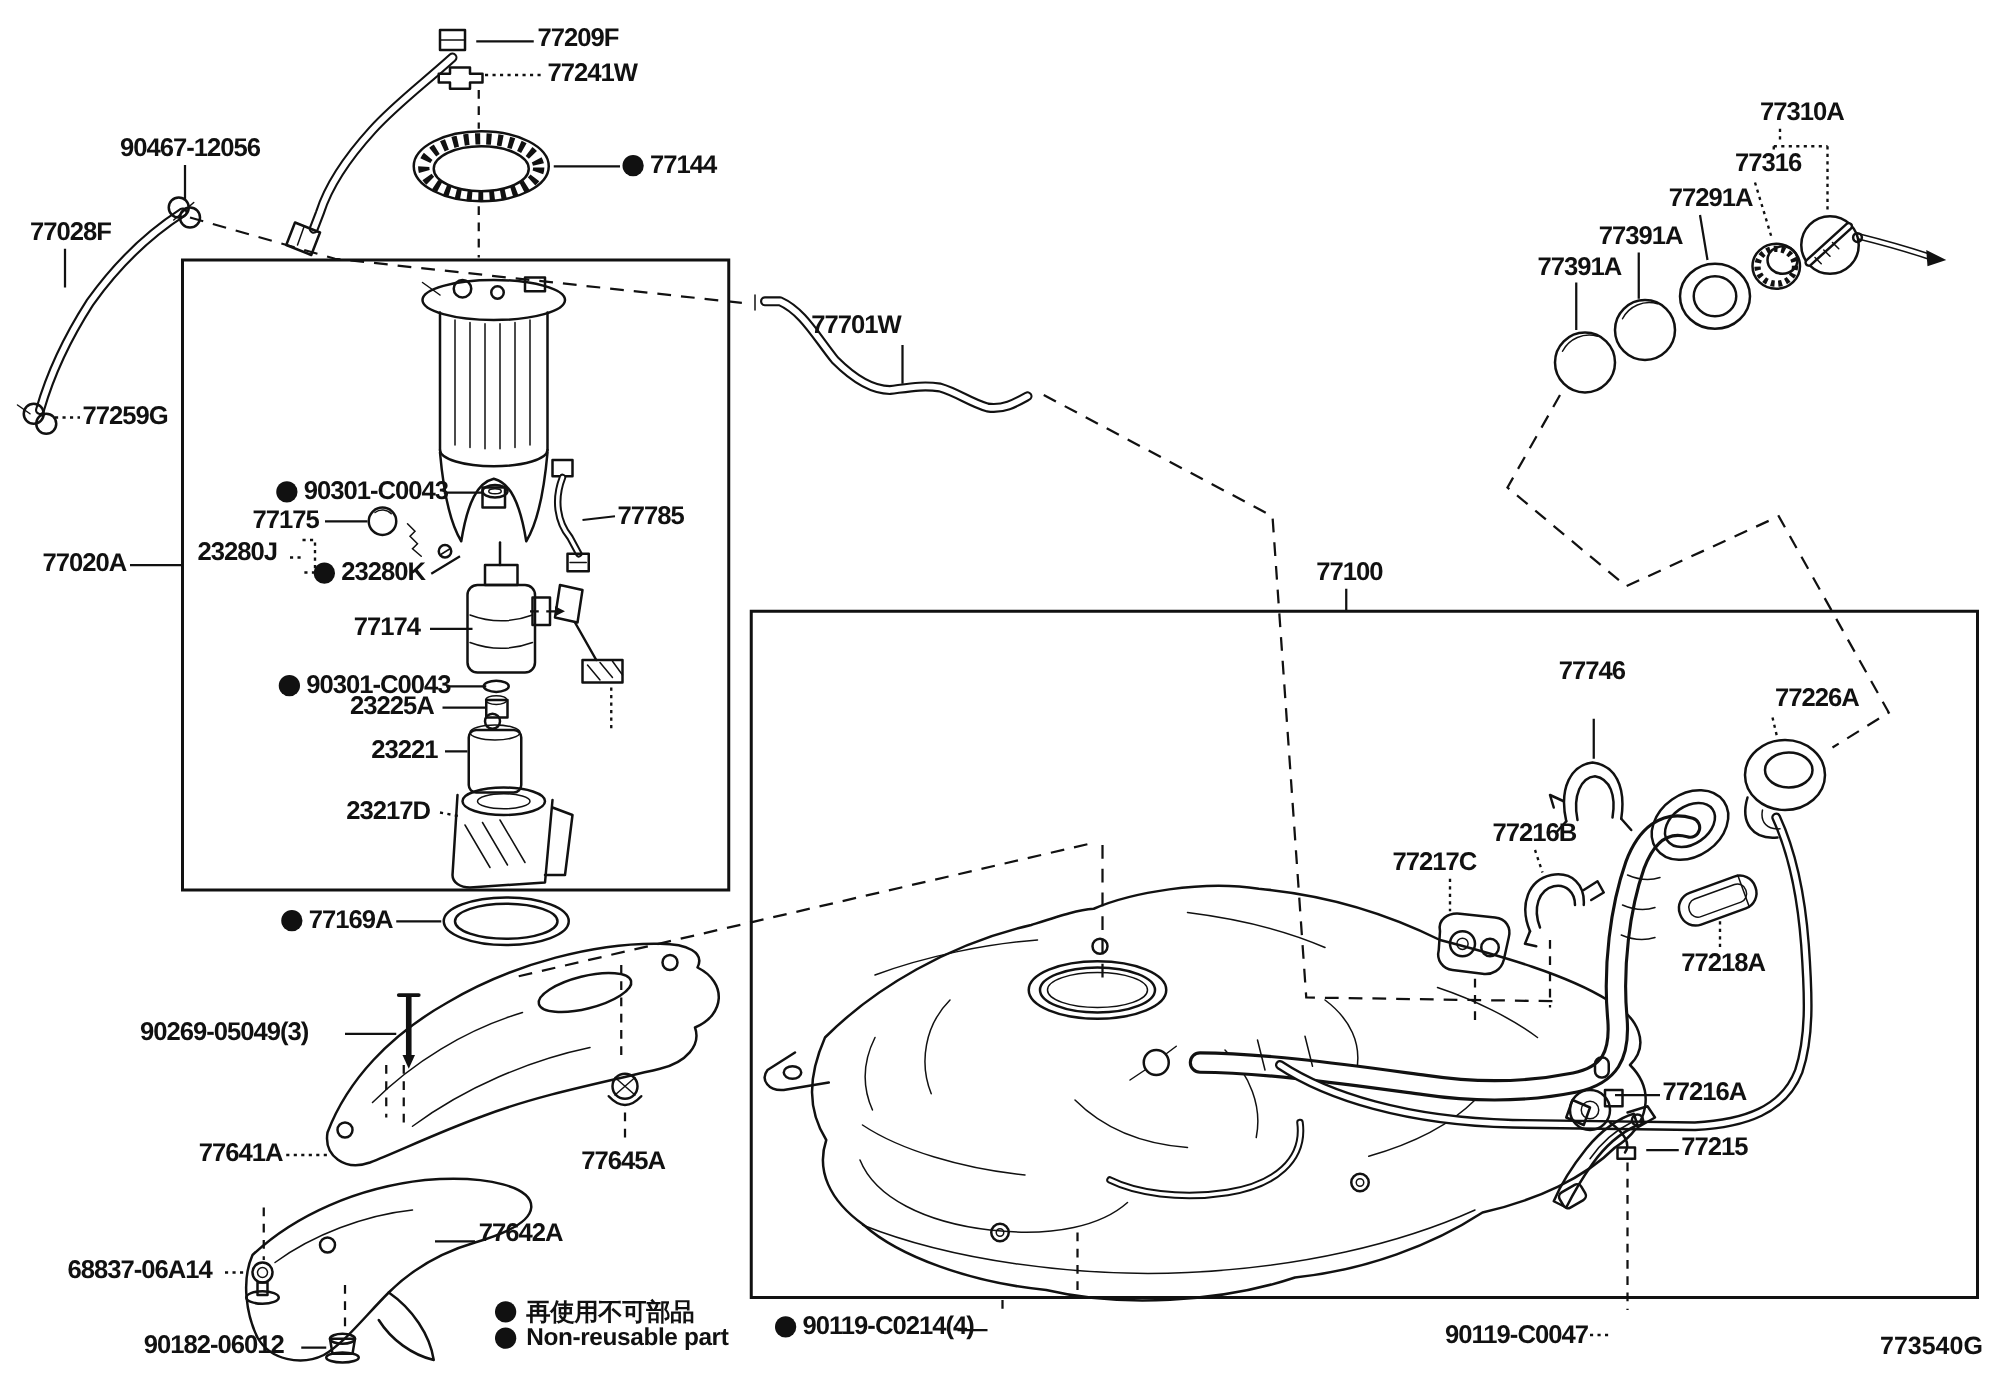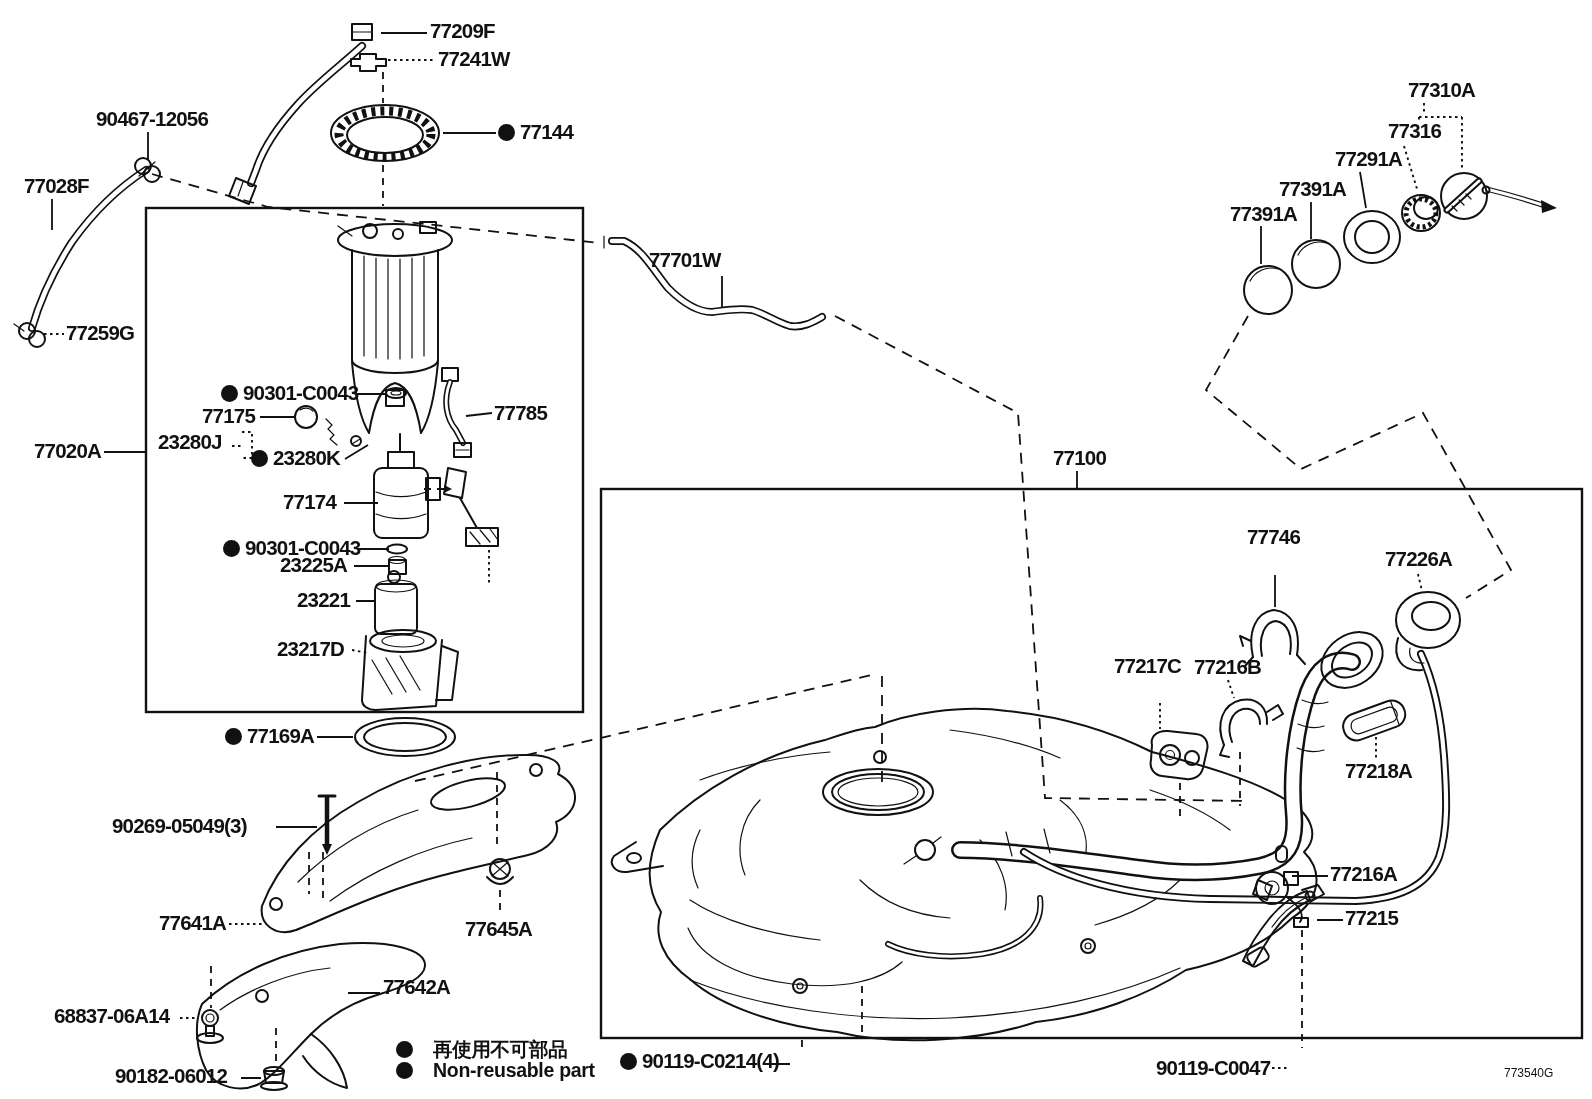--- a/index.html
+++ b/index.html
@@ -3,22 +3,22 @@
 <meta charset="utf-8">
 <style>
   html,body{margin:0;padding:0;background:#fff;}
   .stage{position:relative;width:1592px;height:1099px;background:#ffffff;
          font-family:"Liberation Sans","DejaVu Sans",sans-serif;color:#111;overflow:hidden;}
   .stage svg{position:absolute;left:0;top:0;}
   .lbl{position:absolute;display:flex;align-items:center;gap:5px;
        font-weight:bold;font-size:20.5px;letter-spacing:-0.8px;white-space:nowrap;line-height:1;}
   .dot{width:17px;height:17px;border-radius:50%;background:#111;flex:none;display:inline-block;}
   .note{position:absolute;font-weight:bold;font-size:20px;line-height:23px;letter-spacing:-0.5px;white-space:nowrap;}
-  .figcode{position:absolute;font-size:12px;font-weight:normal;letter-spacing:0;}
-  .legend-row{position:absolute;display:flex;align-items:center;gap:20px;
+  .figcode{position:absolute;font-size:20px;font-weight:bold;letter-spacing:0;}
+  .legend-row{position:absolute;display:flex;align-items:center;gap:8px;
        font-weight:bold;font-size:19.5px;letter-spacing:-0.3px;white-space:nowrap;}
   
   .ln{fill:none;stroke:#111;stroke-width:2;stroke-linecap:round;stroke-linejoin:round;}
   .thin{fill:none;stroke:#111;stroke-width:1.2;stroke-linecap:round;}
   .box{fill:none;stroke:#111;stroke-width:2.4;}
   .lead{fill:none;stroke:#111;stroke-width:1.8;}
   .dotl{fill:none;stroke:#111;stroke-width:1.9;stroke-dasharray:2.5 3.5;}
   .dash{fill:none;stroke:#111;stroke-width:1.8;stroke-dasharray:11 8;}
   .dash2{fill:none;stroke:#111;stroke-width:1.8;stroke-dasharray:7 6;}
   .tube-o{fill:none;stroke:#111;stroke-width:8;stroke-linecap:round;stroke-linejoin:round;}
@@ -352,23 +352,23 @@
 <div class="lbl" style="left:54px;top:1006px">68837-06A14</div>
 <div class="lbl" style="left:115px;top:1066px">90182-06012</div>
 <div class="lbl" style="left:649px;top:250px">77701W</div>
 <div class="lbl" style="left:1053px;top:448px">77100</div>
 <div class="lbl" style="left:1408px;top:80px">77310A</div>
 <div class="lbl" style="left:1388px;top:121px">77316</div>
 <div class="lbl" style="left:1335px;top:149px">77291A</div>
 <div class="lbl" style="left:1279px;top:179px">77391A</div>
 <div class="lbl" style="left:1230px;top:204px">77391A</div>
 <div class="lbl" style="left:1247px;top:527px">77746</div>
-<div class="lbl" style="left:1385px;top:549px">77226A</div>
+<div class="lbl" style="left:1420px;top:549px">77226A</div>
 <div class="lbl" style="left:1194px;top:657px">77216B</div>
-<div class="lbl" style="left:1114px;top:656px">77217C</div>
+<div class="lbl" style="left:1114px;top:680px">77217C</div>
 <div class="lbl" style="left:1345px;top:761px">77218A</div>
 <div class="lbl" style="left:1330px;top:864px">77216A</div>
 <div class="lbl" style="left:1345px;top:908px">77215</div>
 <div class="lbl" style="left:620px;top:1051px">
       <span class="dot"></span>
       <span>90119-C0214(4)</span>
     </div>
 <div class="lbl" style="left:1156px;top:1058px">90119-C0047</div>
 
 

